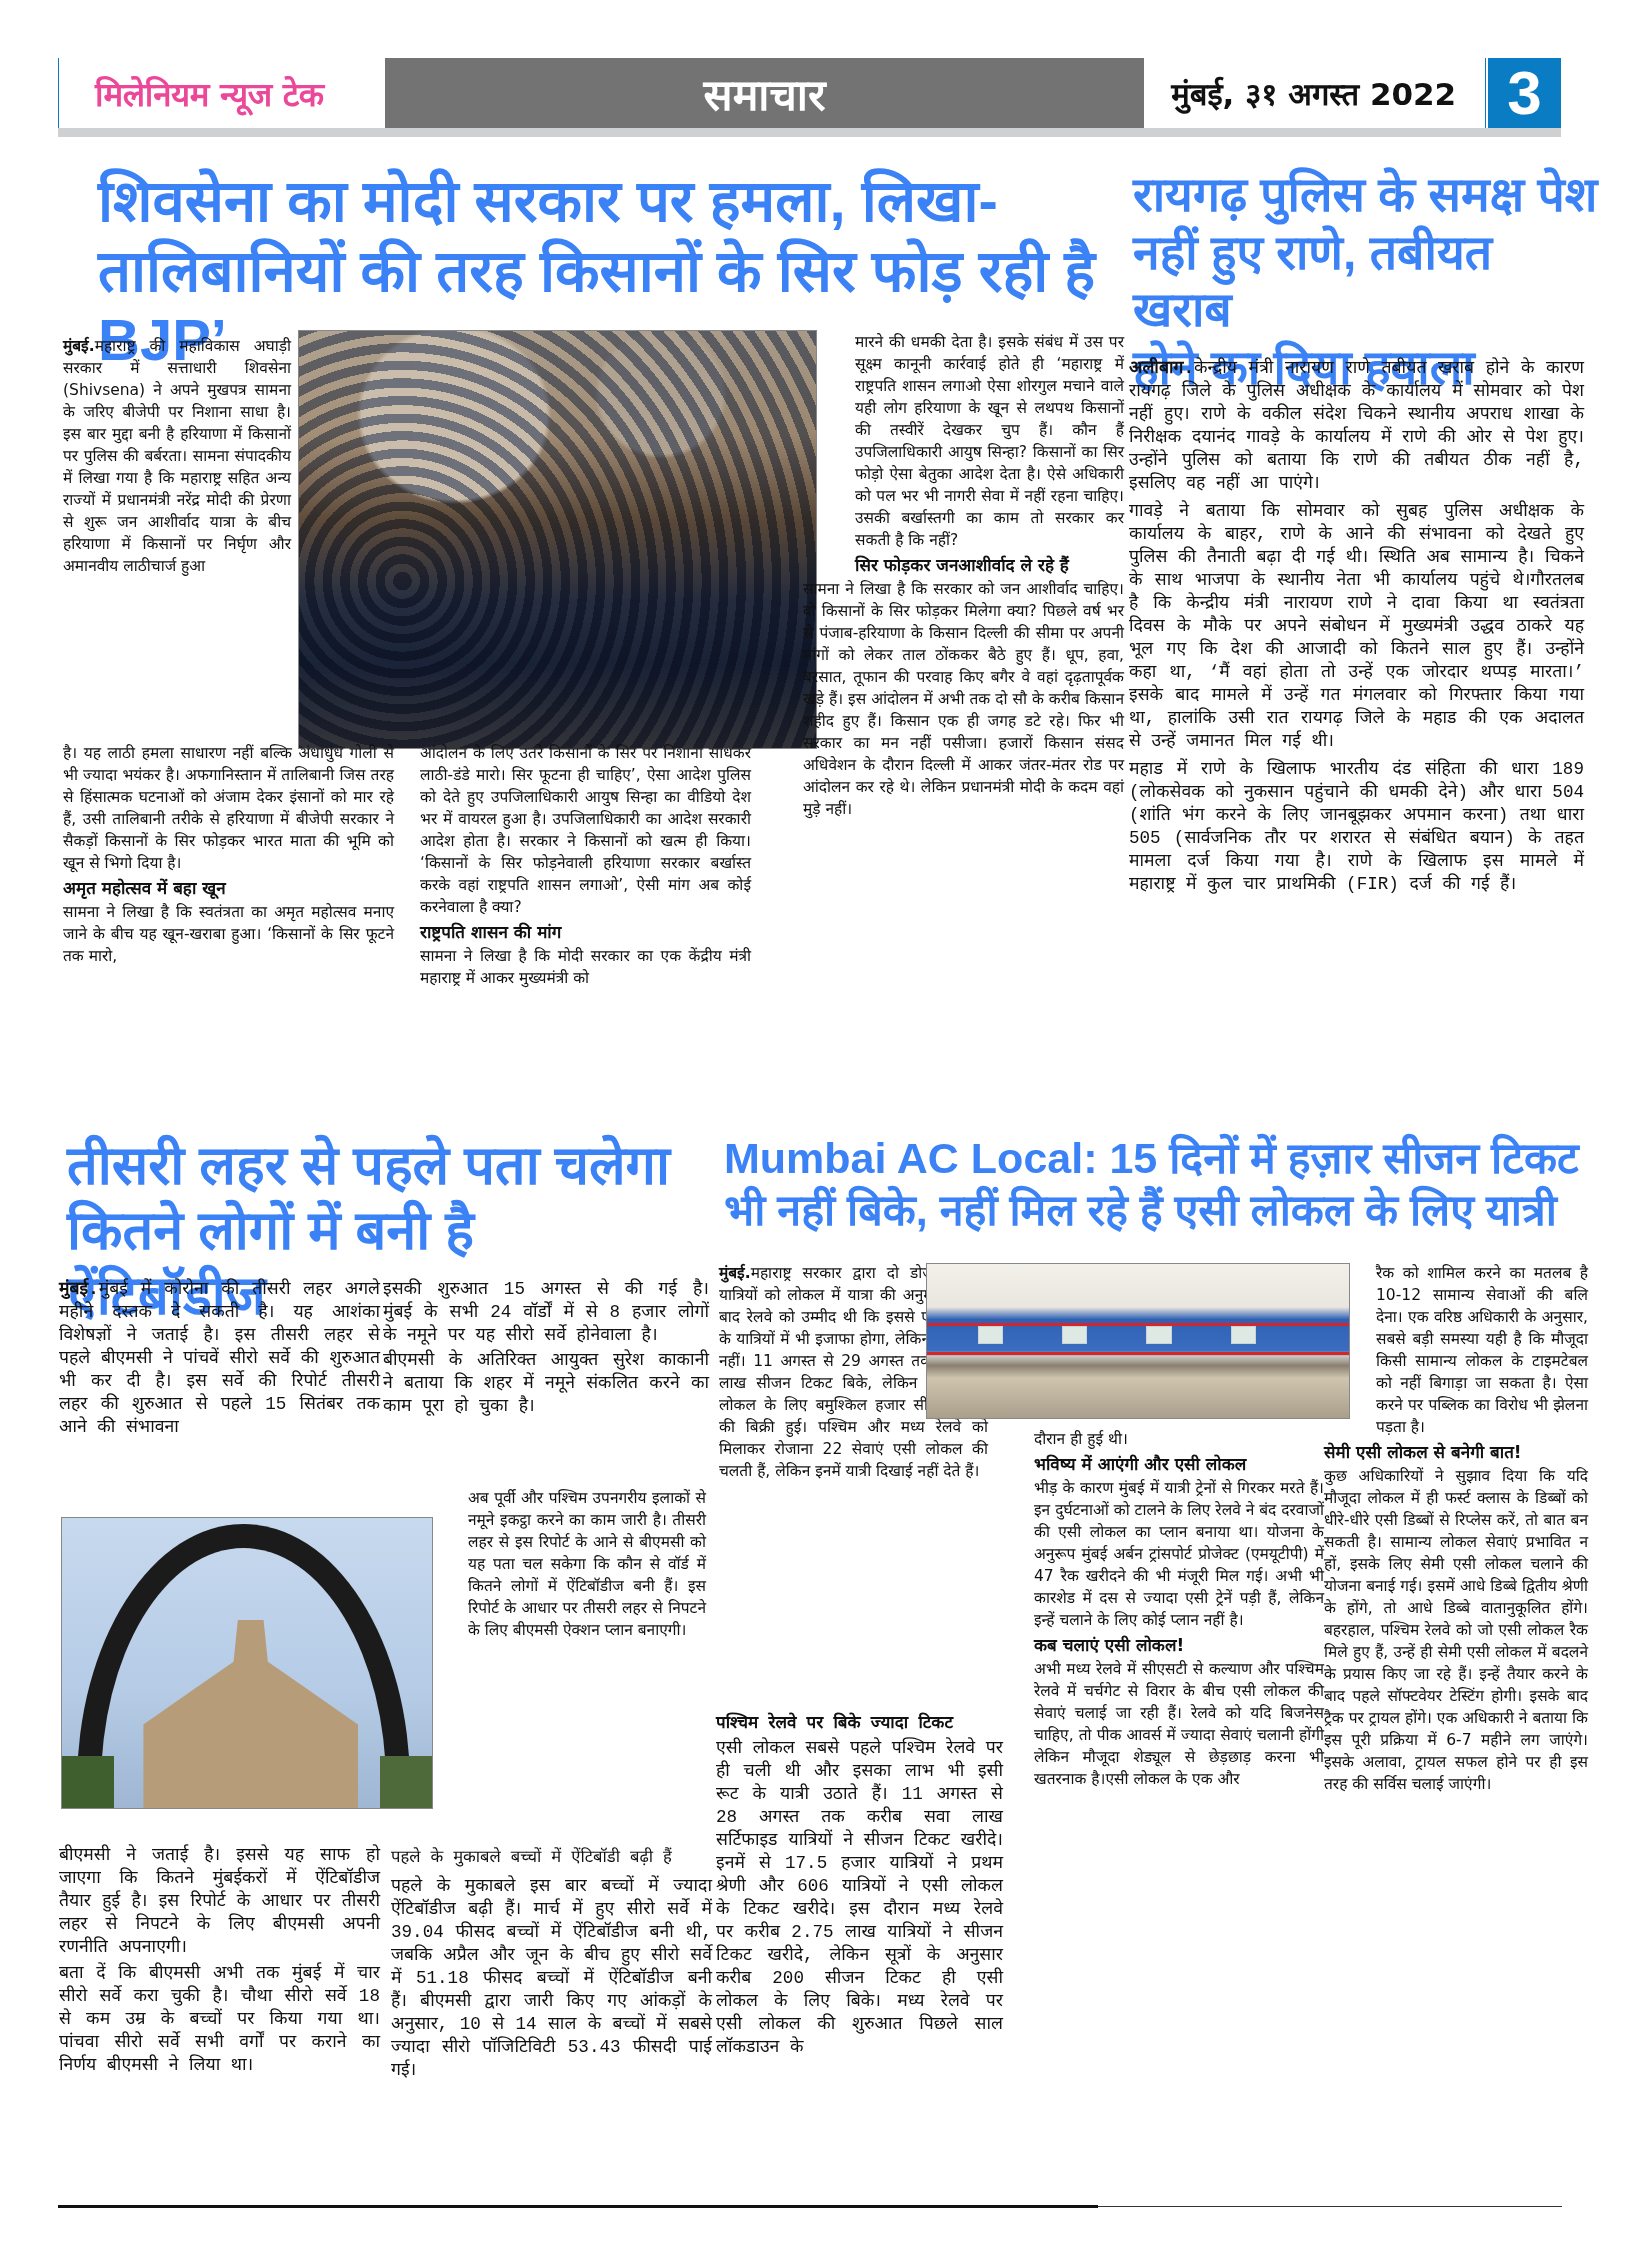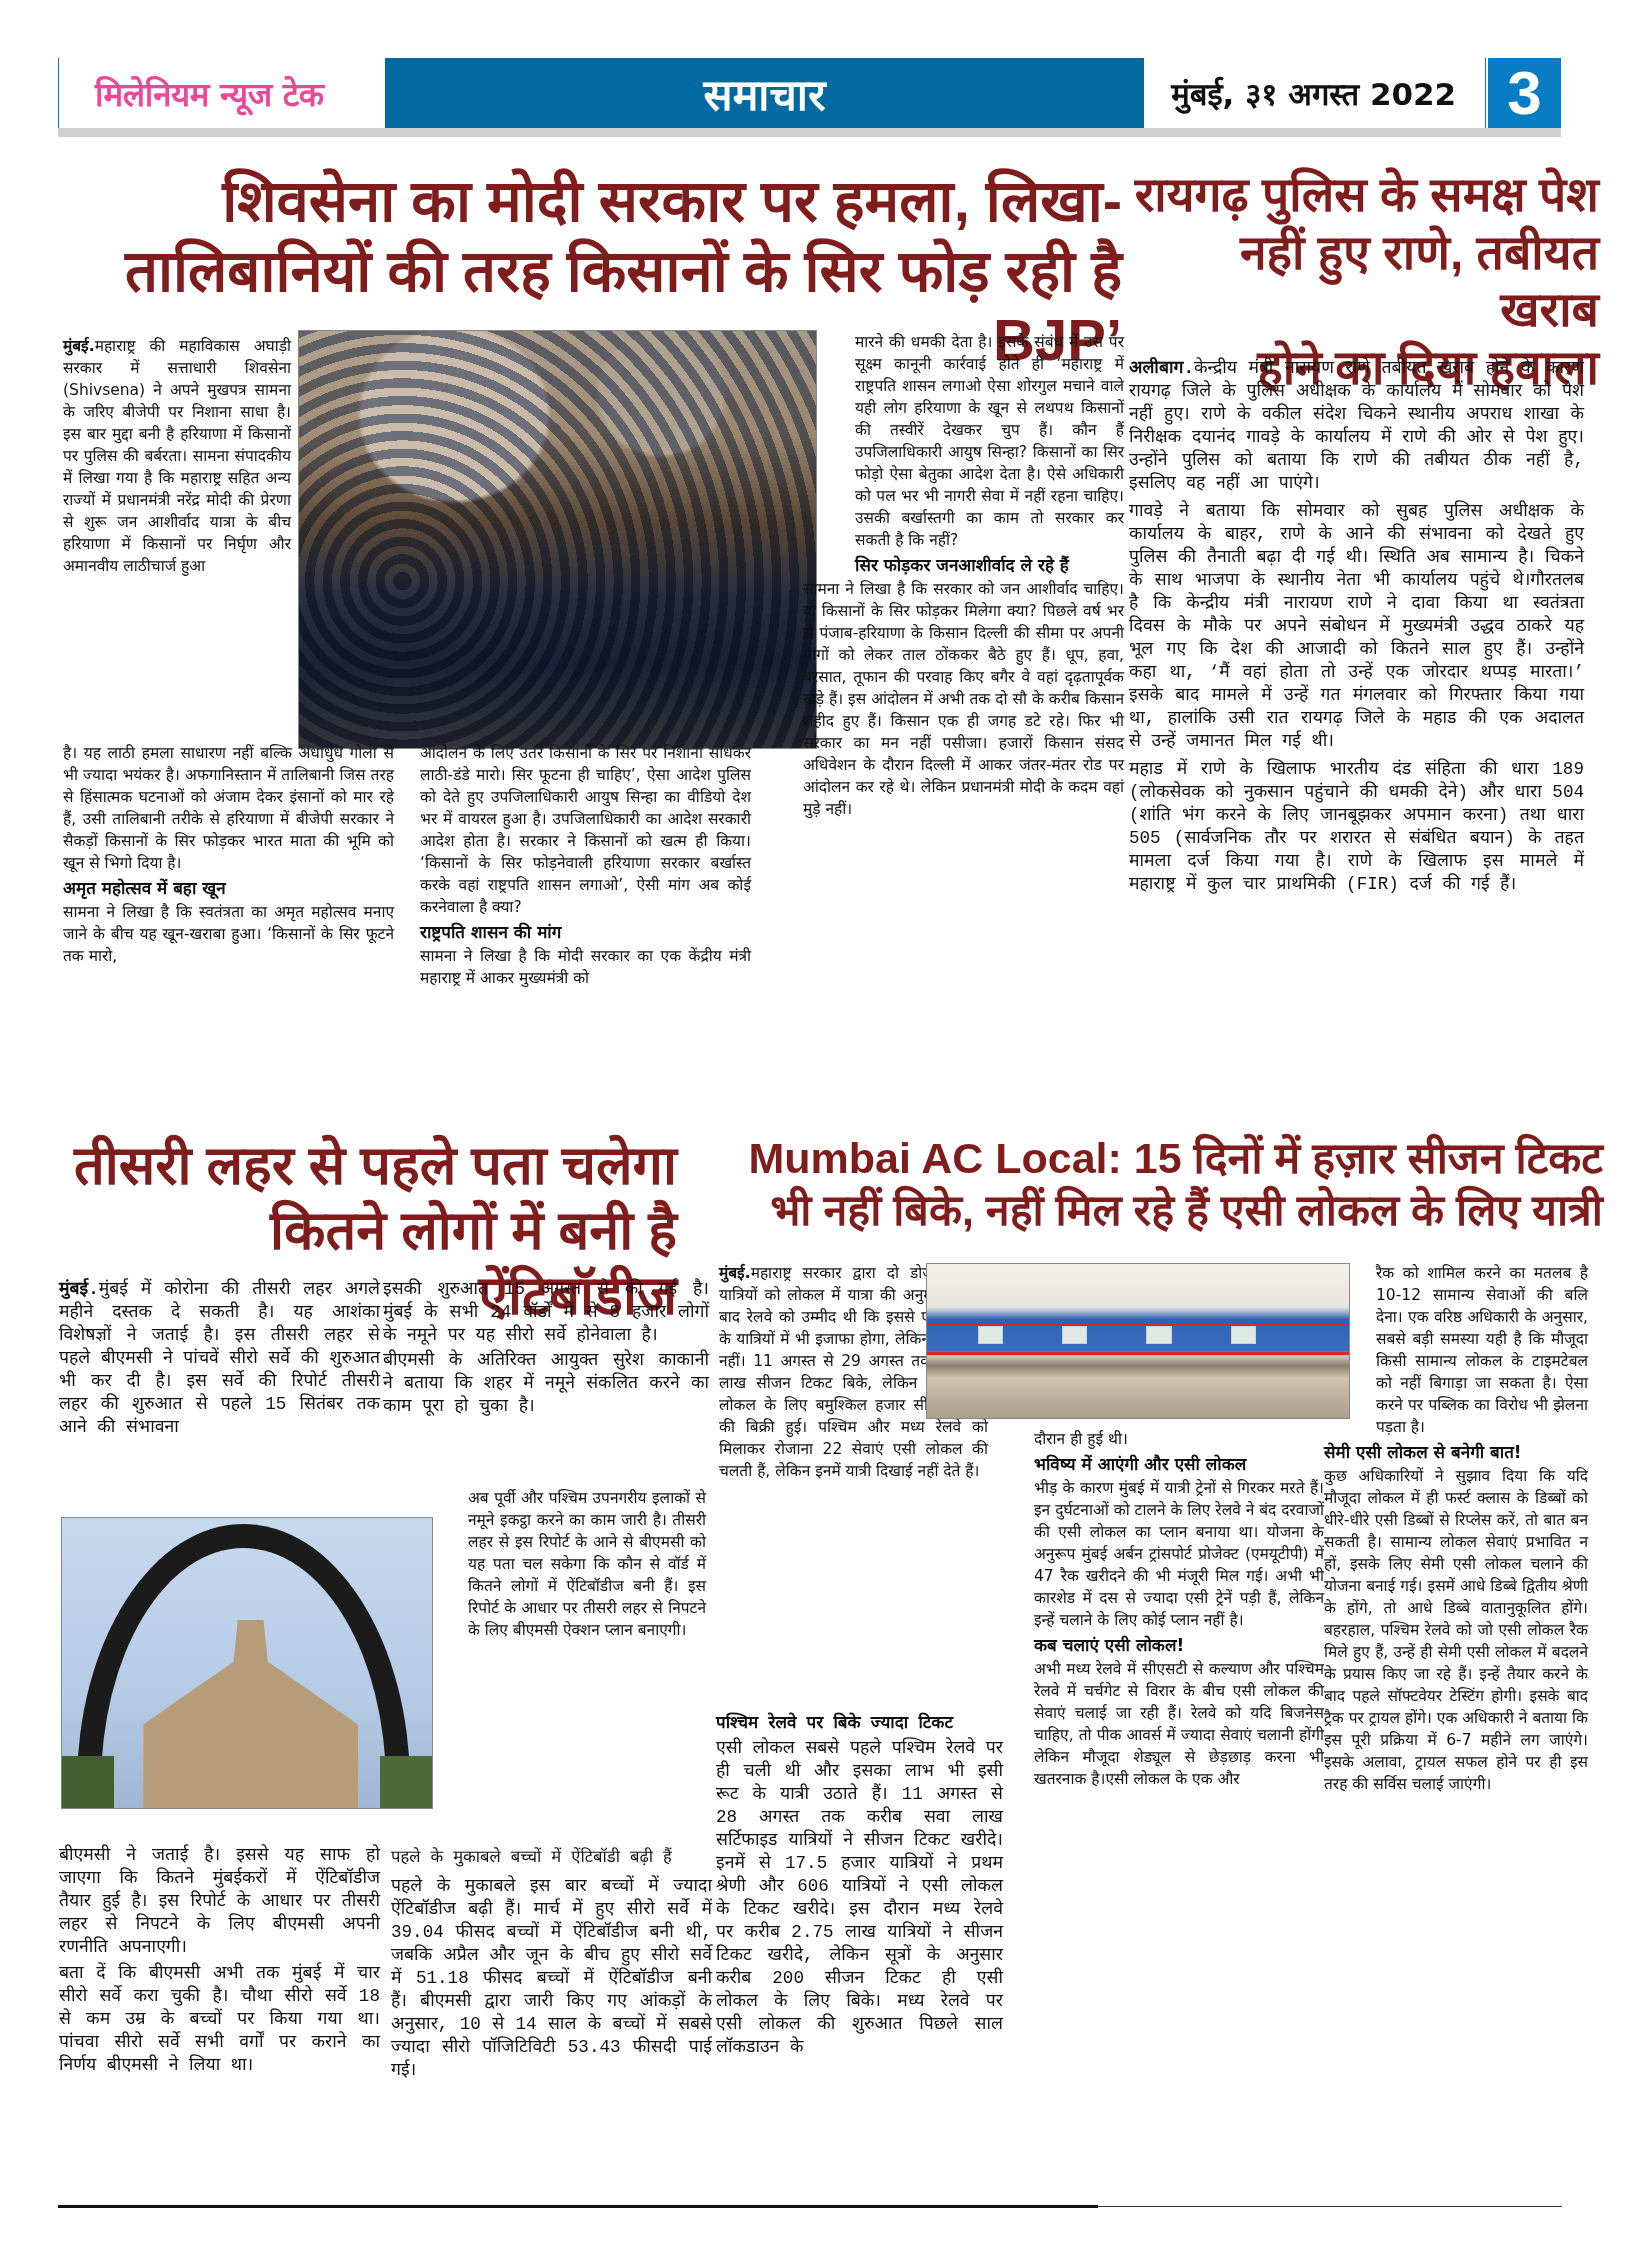--- a/index.html
+++ b/index.html
@@ -3,31 +3,31 @@
 <meta charset="utf-8">
 <style>
   * { box-sizing: border-box; margin: 0; padding: 0; }
   html, body { width: 1650px; height: 2261px; background: #ffffff; overflow: hidden; }
   body { position: relative; font-family: "DejaVu Sans", sans-serif; color: #111; }
 
   
   .masthead { position: absolute; left: 58px; top: 58px; width: 1503px; height: 70px; display: flex; border-left: 1.6px solid #0a7cc3; }
   .mh-brand { width: 326px; background: #fff; display: flex; align-items: center; padding-left: 36px; }
   .mh-brand span { color: #ec4899; font-weight: bold; font-size: 33px; letter-spacing: -0.5px; font-family: "DejaVu Sans", sans-serif; }
-  .mh-section { width: 760px; background: #0369a1; display: flex; align-items: center; justify-content: center; }
+  .mh-section { width: 760px; background: #737373; display: flex; align-items: center; justify-content: center; }
   .mh-section span { color: #fff; font-weight: bold; font-size: 43px; }
   .mh-date { width: 339px; display: flex; align-items: center; justify-content: center; background: #fff; }
   .mh-date span { font-weight: bold; font-size: 31px; color: #111; }
   .mh-pagenum { width: 78px; background: #0a7cc3; display: flex; align-items: center; justify-content: center; border-left: 5.2px double #fff; }
   .mh-pagenum span { color: #fff; font-weight: bold; font-size: 62px; line-height: 1; font-family: "Liberation Sans", sans-serif; }
   .mh-under { position: absolute; left: 58px; top: 128px; width: 1503px; height: 8.8px; background: #cfd0d2; }
 
   
   .abs { position: absolute; }
-  .headline { font-family: "Liberation Sans", sans-serif; font-weight: bold; color: #7f1d1d; text-align: right; line-height: 1.2; }
+  .headline { font-family: "Liberation Sans", sans-serif; font-weight: bold; color: #3b82f6; text-align: left; line-height: 1.2; }
   .body { font-family: "DejaVu Sans", sans-serif; font-size: 15.5px; line-height: 22px; text-align: justify; color: #111; }
   .body p { margin-bottom: 2.1px; text-indent: 0; }
   .body.narrow { font-family: Liberation Mono, monospace; font-size: 17.6px; line-height: 23px; }
   .dateline { font-weight: bold; }
   .subhead { font-weight: bold; font-size: 17px; line-height: 24px; margin: 2.1px 0 1px; }
   .photo { position: absolute; border: 1px solid #888; overflow: hidden; }
   .rule-h { position: absolute; height: 3.1px; background: #111; }
   .rule-thin { position: absolute; height: 1px; background: #333; }
 
   

